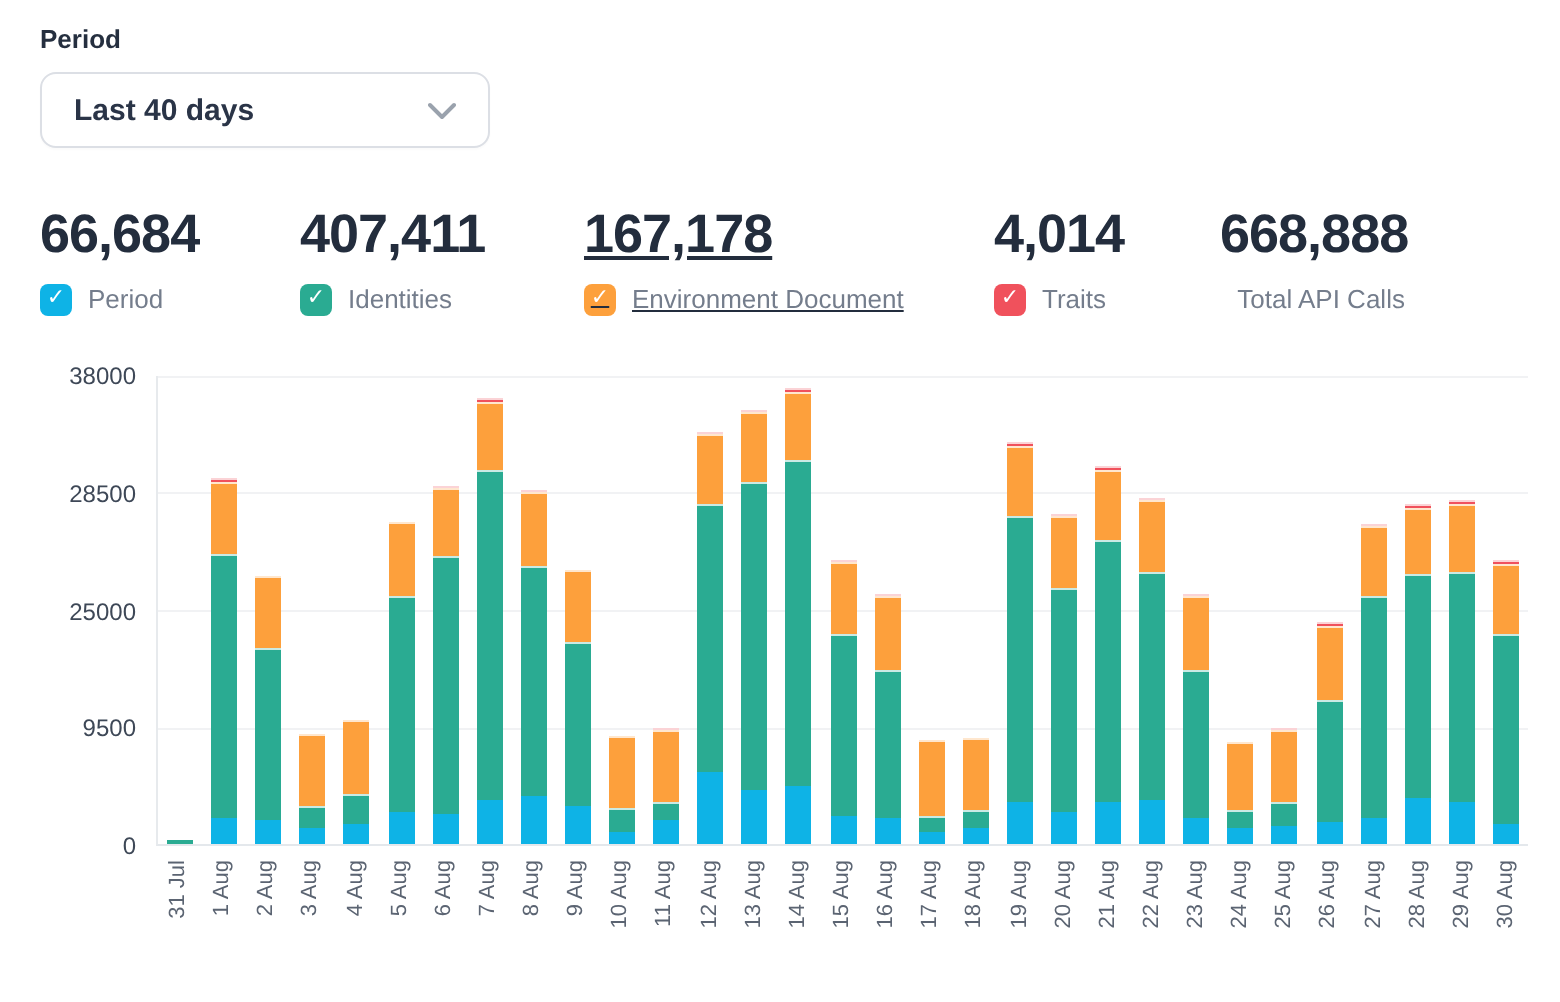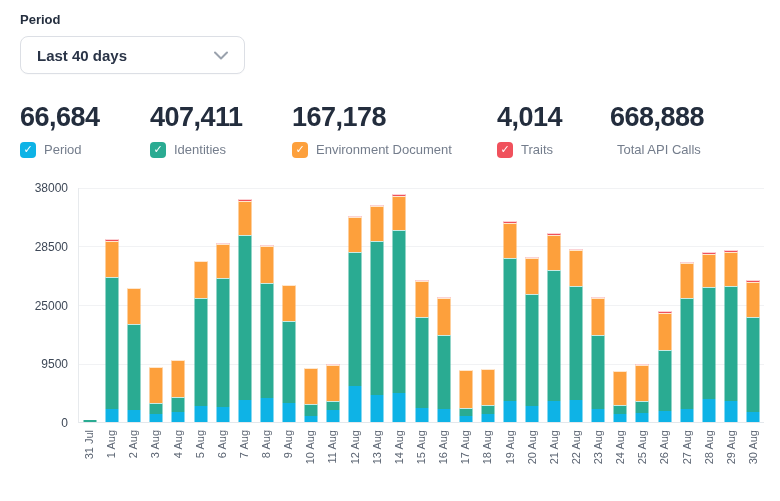--- a/index.html
+++ b/index.html
@@ -18,22 +18,22 @@
     padding:0 16px; cursor:pointer; box-shadow:0 1px 1px rgba(30,40,60,.02);
   }
   .select-period { width:225px; }
   .select-project { width:222px; }
   .select-value { font-size:15px; font-weight:700; color:#2a3447; }
   .chev { width:14px; height:9px; flex:0 0 auto; }
 
   
   .stats { display:flex; margin:28px 0 0 20px; }
   .stat { display:flex; flex-direction:column; }
-  .stat-0 { width:130px; } .stat-1 { width:142px; } .stat-2 { width:205px; }
-  .stat-3 { width:113px; } .stat-4 { width:auto; }
+  .stat-0 { width:130px; } .stat-1 { width:142px; } .stat-2 { width:205px;text-decoration:underline; }
+  .stat-3 { width:113px; } .stat-4 { width:auto;align-items:center; }
   .stat-value { font-size:27px; font-weight:700; letter-spacing:-0.5px; color:#232d3d; line-height:30px; }
   .stat-sub { display:flex; align-items:center; gap:8px; margin-top:9px; height:17px; }
   .checkbox {
     width:16px; height:16px; border-radius:4px; display:flex; align-items:center;
     justify-content:center; color:#fff; font-size:11px; line-height:1; cursor:pointer; flex:0 0 auto;
   }
   .stat-label { font-size:13px; color:#747d8c; white-space:nowrap; }
   .stat-4 .stat-sub { padding-left:7px; }
 
   

